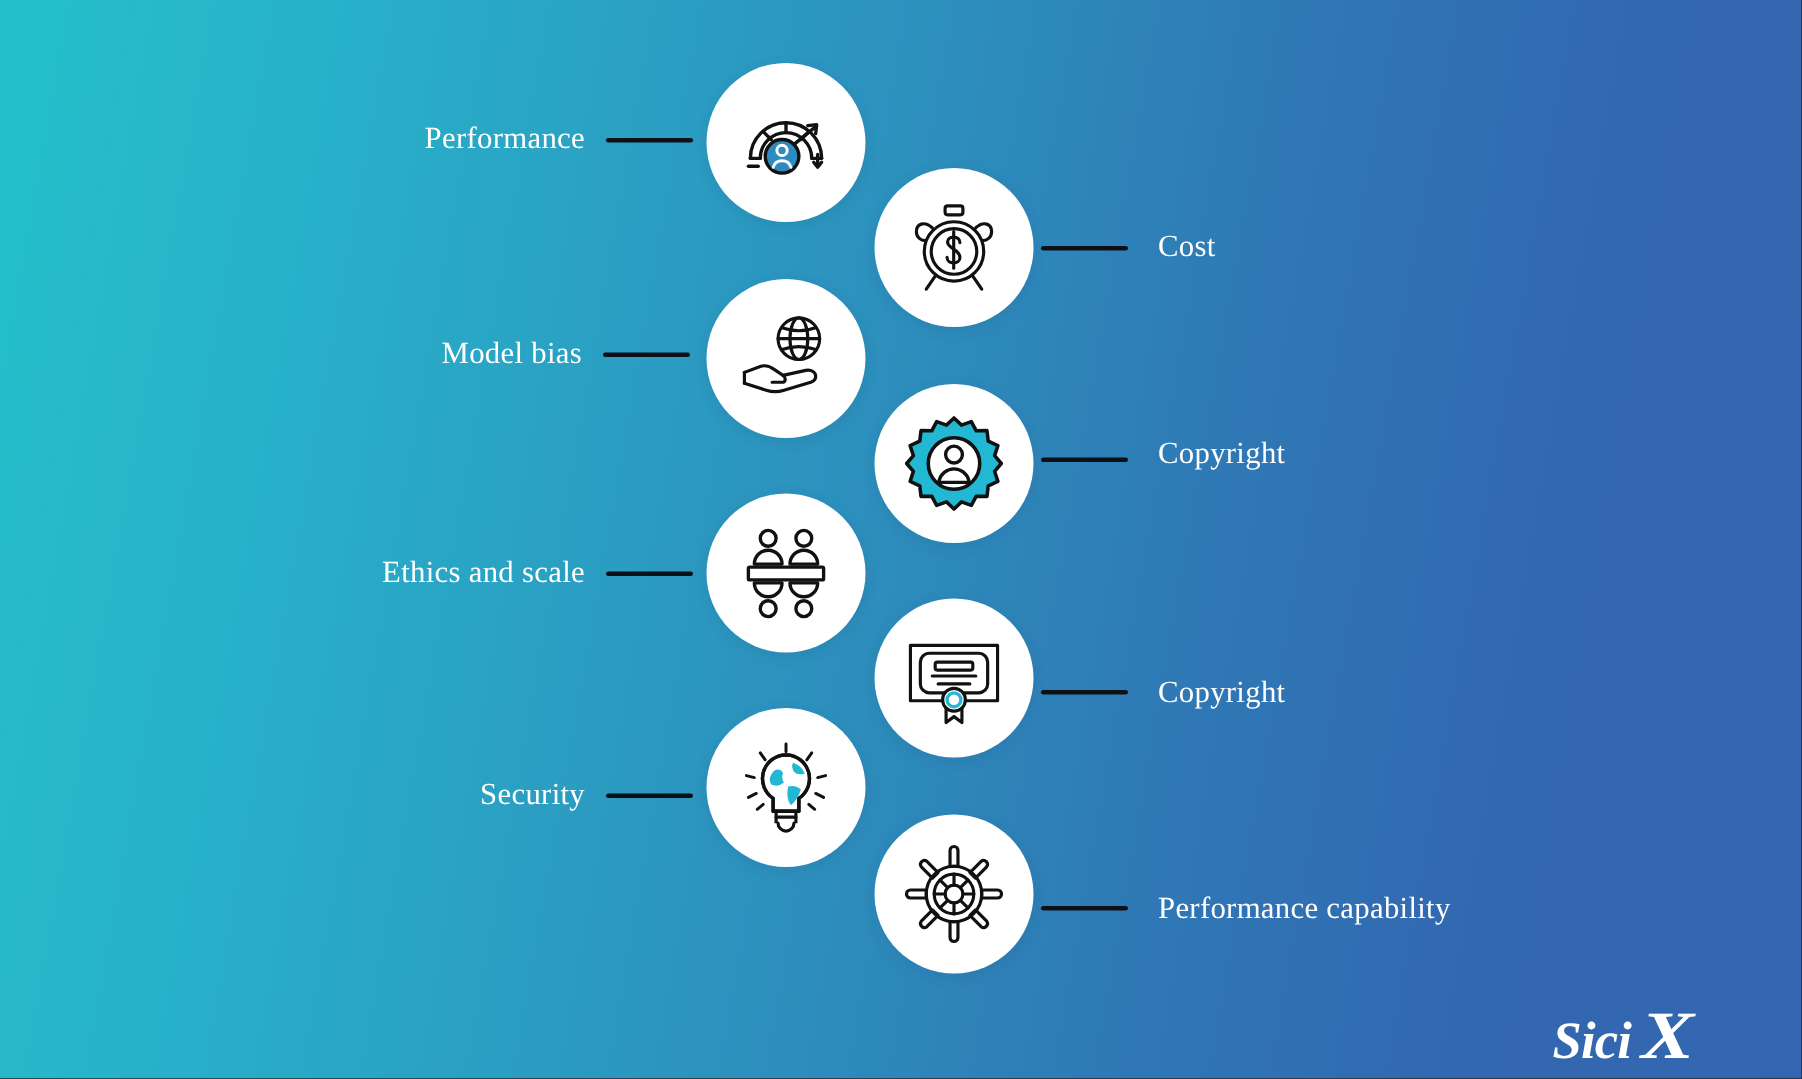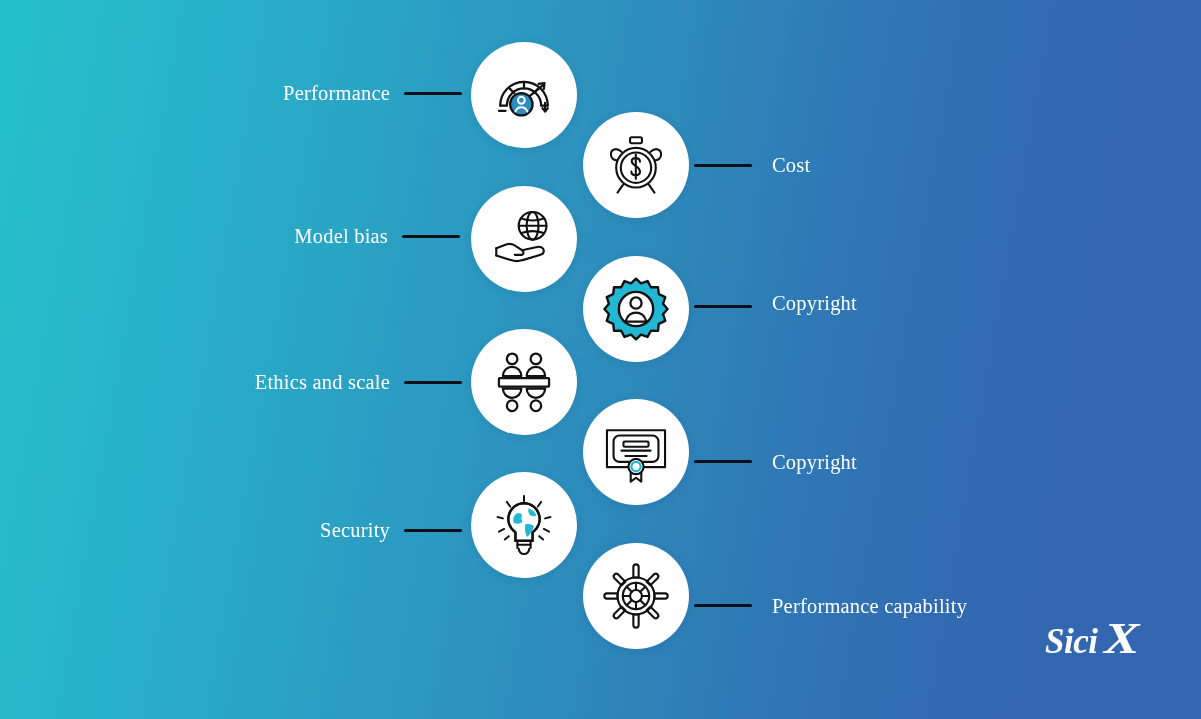--- a/index.html
+++ b/index.html
@@ -59,26 +59,25 @@
   .bubble svg {
     width: 66px;
     height: 66px;
     display: block;
   }
 
   
   #logo {
     position: absolute;
     left: 1035px;
-    top: 616px;
+    top: 668px;
     display: flex;
     align-items: baseline;
     color: #ffffff;
     user-select: none;
-    margin-left: 10px;
   }
   #logo .logo-word {
     font-size: 35px;
     font-weight: bold;
     font-style: italic;
     letter-spacing: -0.5px;
     line-height: 1;
   }
   #logo .logo-x {
     font-size: 45px;

